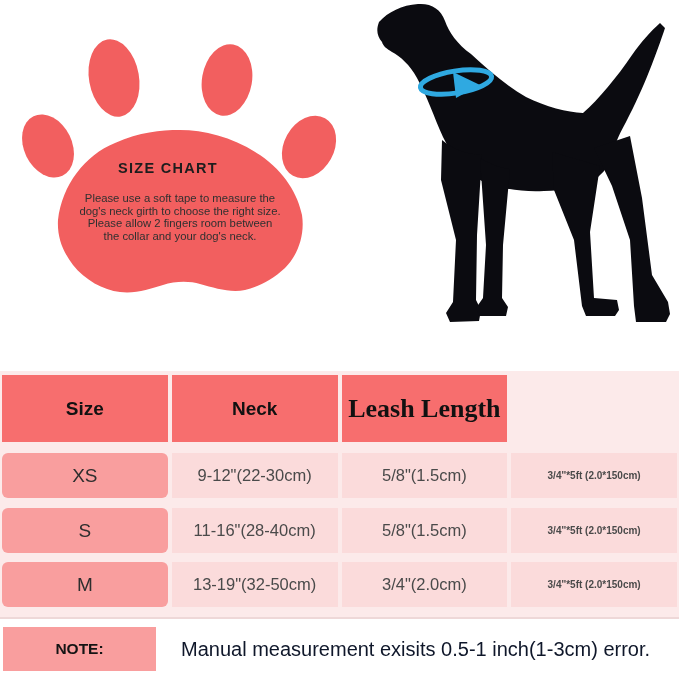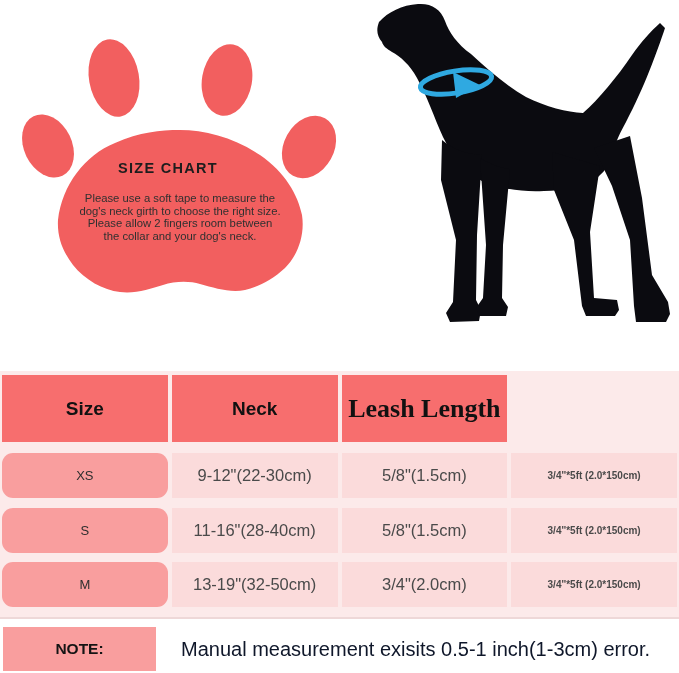--- a/index.html
+++ b/index.html
@@ -38,23 +38,23 @@
   }
   .hcell.serif { font-family:Liberation Serif, serif; font-size:26px;text-align:right; }
   .trow {
     position:absolute; left:2px; width:675px; height:45px;
     display:grid; grid-template-columns:repeat(4,1fr); column-gap:4px;
   }
   .trow.r0 { top:82px; }
   .trow.r1 { top:137px; }
   .trow.r2 { top:191px; }
   .scell {
-    background:#F99E9E; border-radius:11px;
+    background:#F99E9E; border-radius:6px;
     display:flex; align-items:center; justify-content:center;
-    font-size:13px; color:#2e2e2e;
+    font-size:19px; color:#2e2e2e;
   }
   .dcell {
     background:#FBDBDB;
     display:flex; align-items:center; justify-content:center;
     font-size:16.5px; color:#4a4a4a;
   }
   .dcell.leash { font-size:10px;font-weight:bold; }
   
   .note-line {
     position:absolute; left:0; top:617px; width:679px; height:2px;

